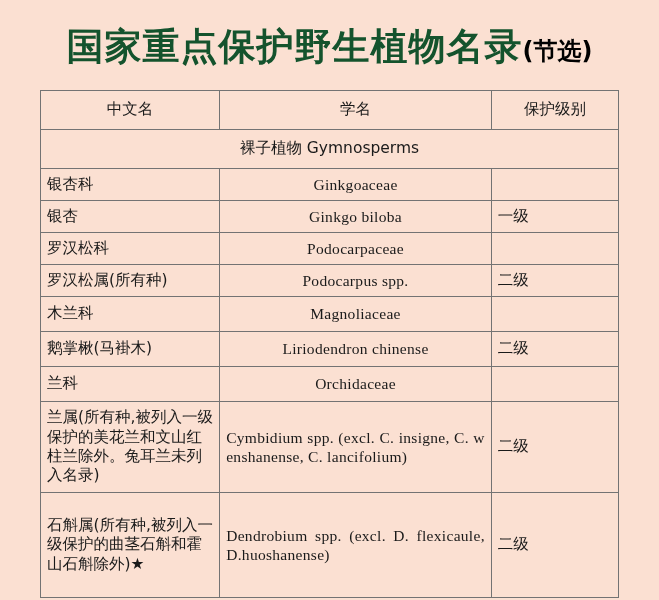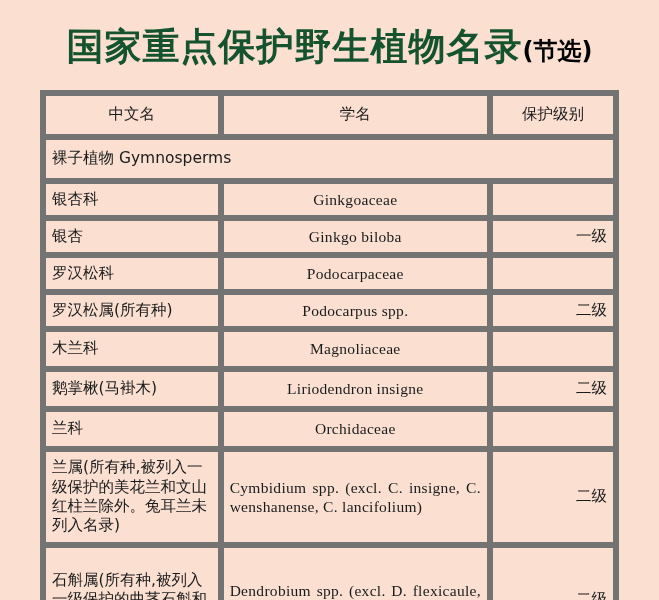--- a/index.html
+++ b/index.html
@@ -41,60 +41,61 @@
     color: #000000;
     vertical-align: baseline;
   }
   table.main {
     width: 100%;
     border-collapse: collapse;
     table-layout: fixed;
     background: transparent;
   }
   table.main td, table.main th {
-    border: 6px solid #737373;
+    border: 1px solid #737373;
     padding: 4px 6px;
     font-size: 15.5px;
     color: #1a1a1a;
     vertical-align: middle;
     line-height: 1.25;
   }
   col.c1 { width: 31%; }
   col.c2 { width: 47%; }
   col.c3 { width: 22%; }
 
   .hdr {
     text-align: center;
     font-family: "DejaVu Sans", "Liberation Sans", sans-serif;
     font-size: 16px;
     font-weight: normal;
     height: 30px;
     padding: 4px 6px;
   }
   .group-row td {
+    text-align: center;
     font-family: "DejaVu Sans", "Liberation Sans", sans-serif;
     font-size: 16.5px;
     height: 30px;
     padding: 4px 6px;
   }
   .cn {
     font-family: "DejaVu Sans", "Liberation Sans", sans-serif;
     font-size: 15px;
     text-align: left;
   }
   .sci {
     font-family: "Liberation Serif", "DejaVu Serif", serif;
     font-size: 16px;
     text-align: center;
     letter-spacing: 0.3px;
   }
   .lvl {
     font-family: "DejaVu Sans", "Liberation Sans", sans-serif;
     font-size: 15px;
-    text-align: right;
+    text-align: left;
   }
   .row-std td { height: 23px; }
   .row-tall-1 td { height: 26px; }
   .cell-wrap {
     white-space: normal;
     word-break: break-all;
   }
   .sci-just {
     text-align: justify;
     text-justify: inter-ideograph;
@@ -155,21 +156,21 @@
       </tr>
 
 
       <tr class="row-tall-1">
         <td class="cn">木兰科</td>
         <td class="sci">Magnoliaceae</td>
         <td class="lvl"></td>
       </tr>
       <tr class="row-tall-1">
         <td class="cn">鹅掌楸(马褂木)</td>
-        <td class="sci">Liriodendron  insigne</td>
+        <td class="sci">Liriodendron  chinense</td>
         <td class="lvl">二级</td>
       </tr>
       <tr class="row-tall-1">
         <td class="cn">兰科</td>
         <td class="sci">Orchidaceae</td>
         <td class="lvl"></td>
       </tr>
 
       <tr>
         <td class="cn cell-wrap tall-cn" style="height:82px;">兰属(所有种,被列入一级保护的美花兰和文山红柱兰除外。兔耳兰未列入名录)</td>

